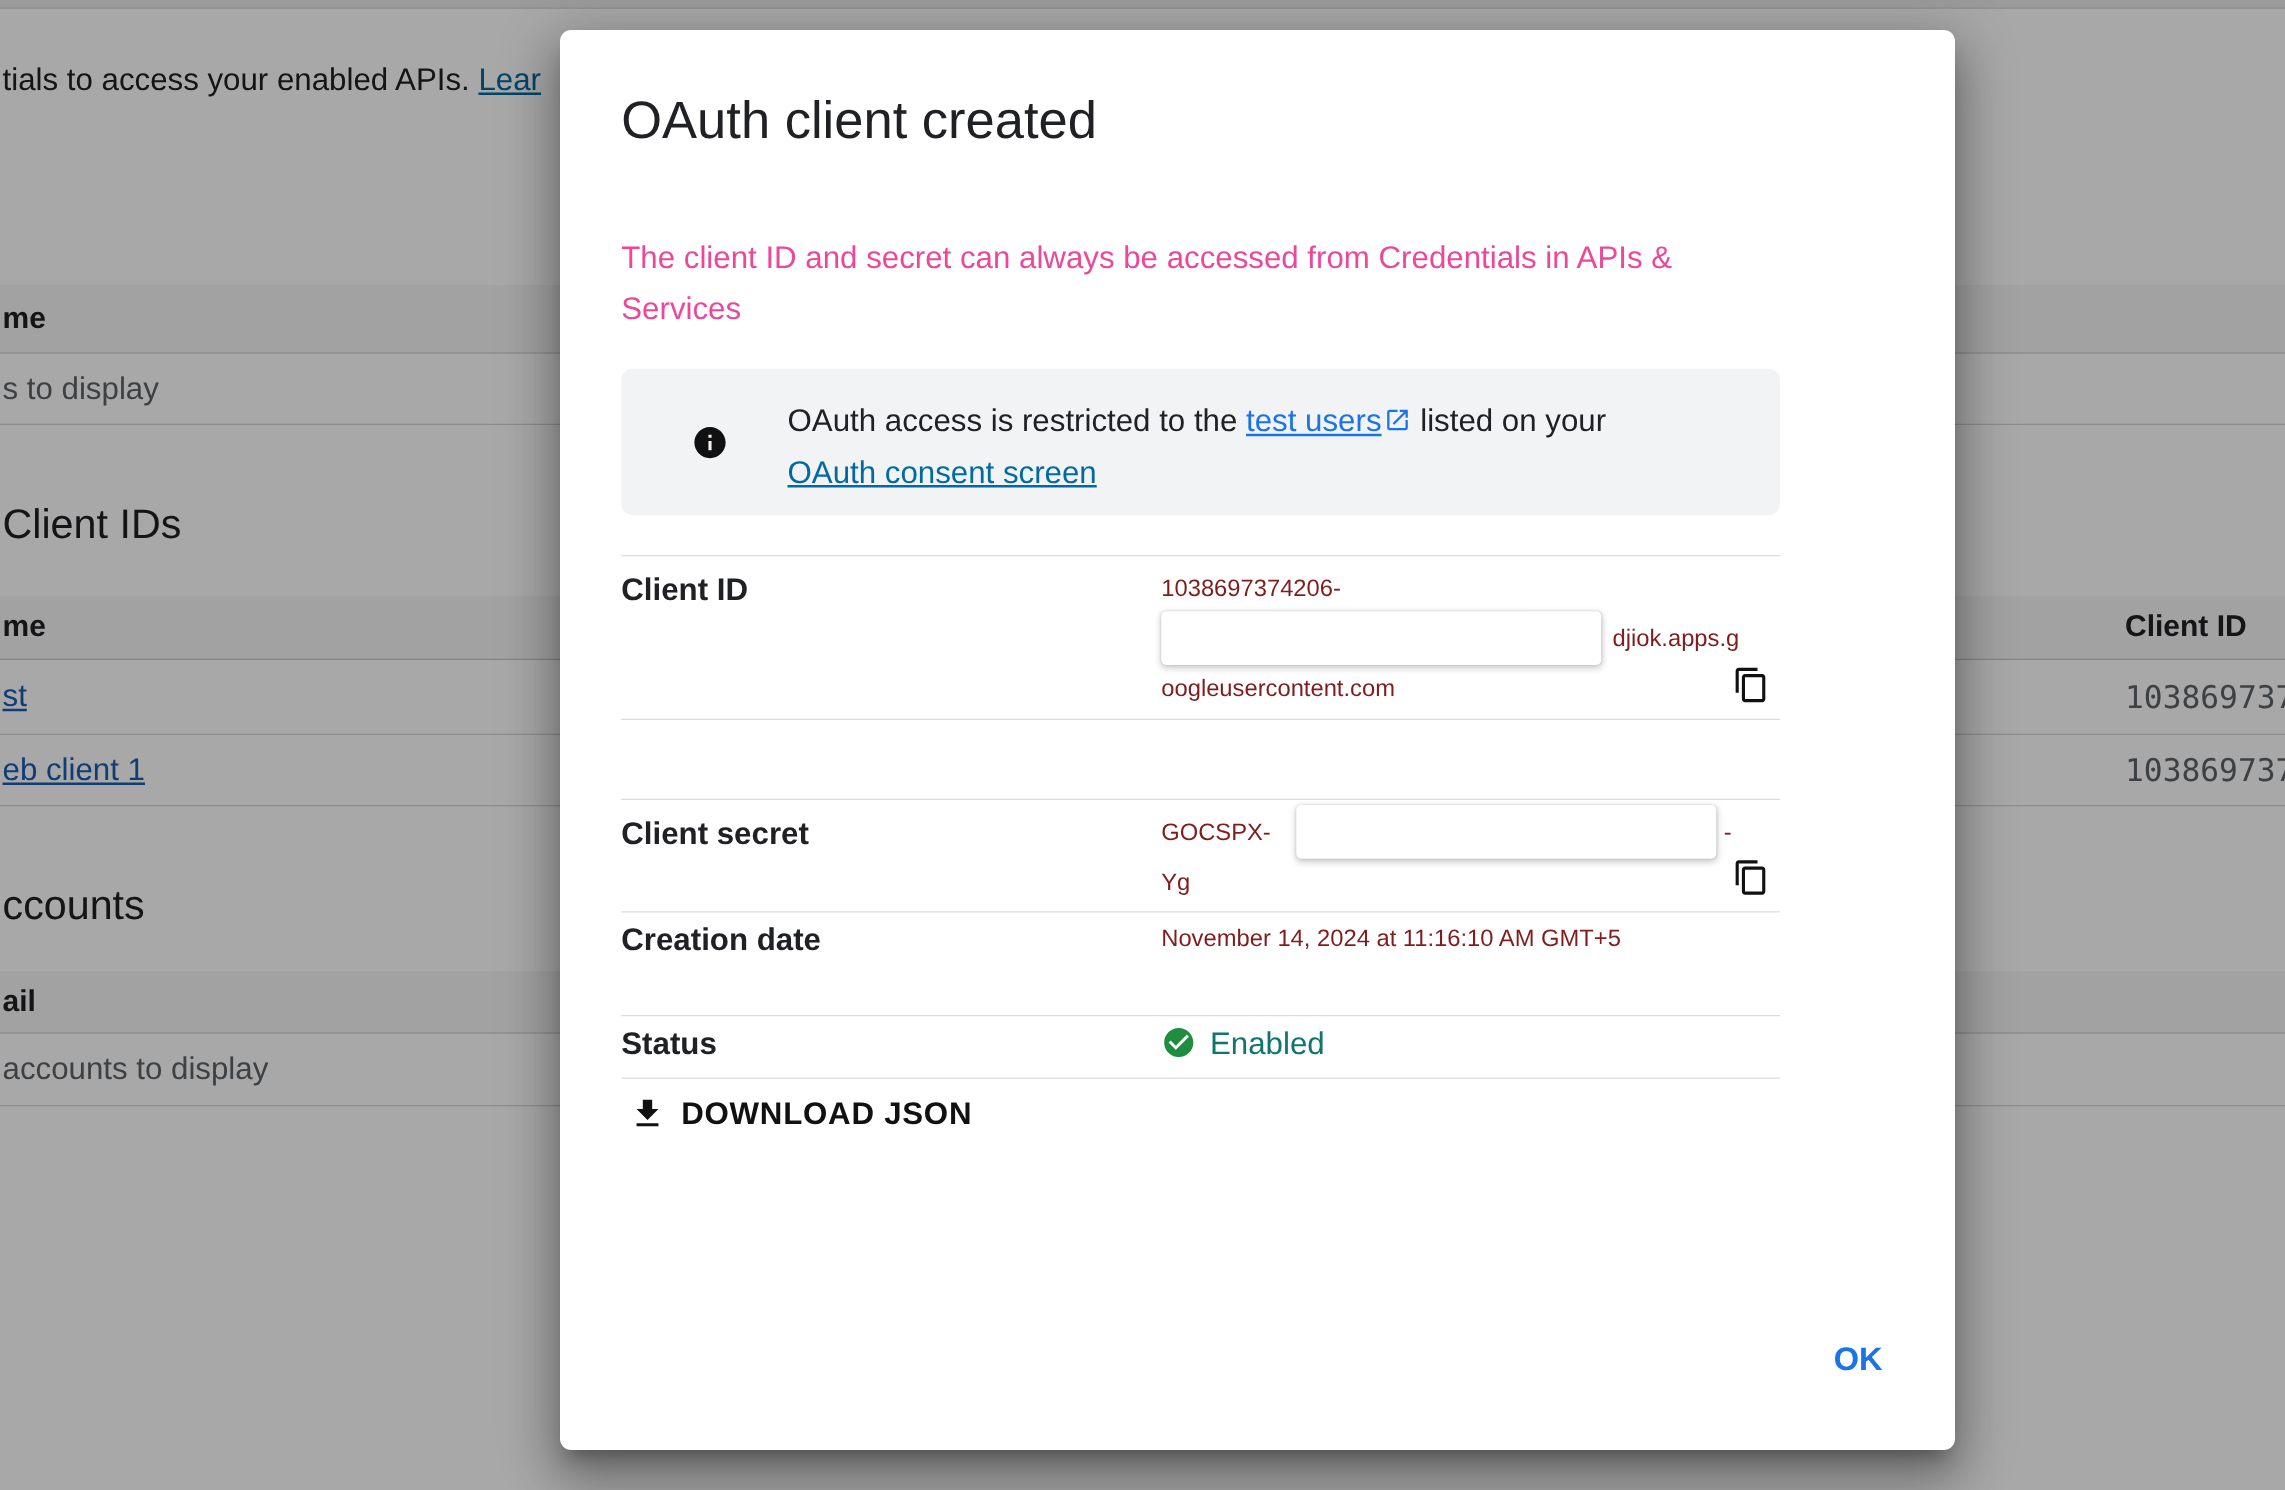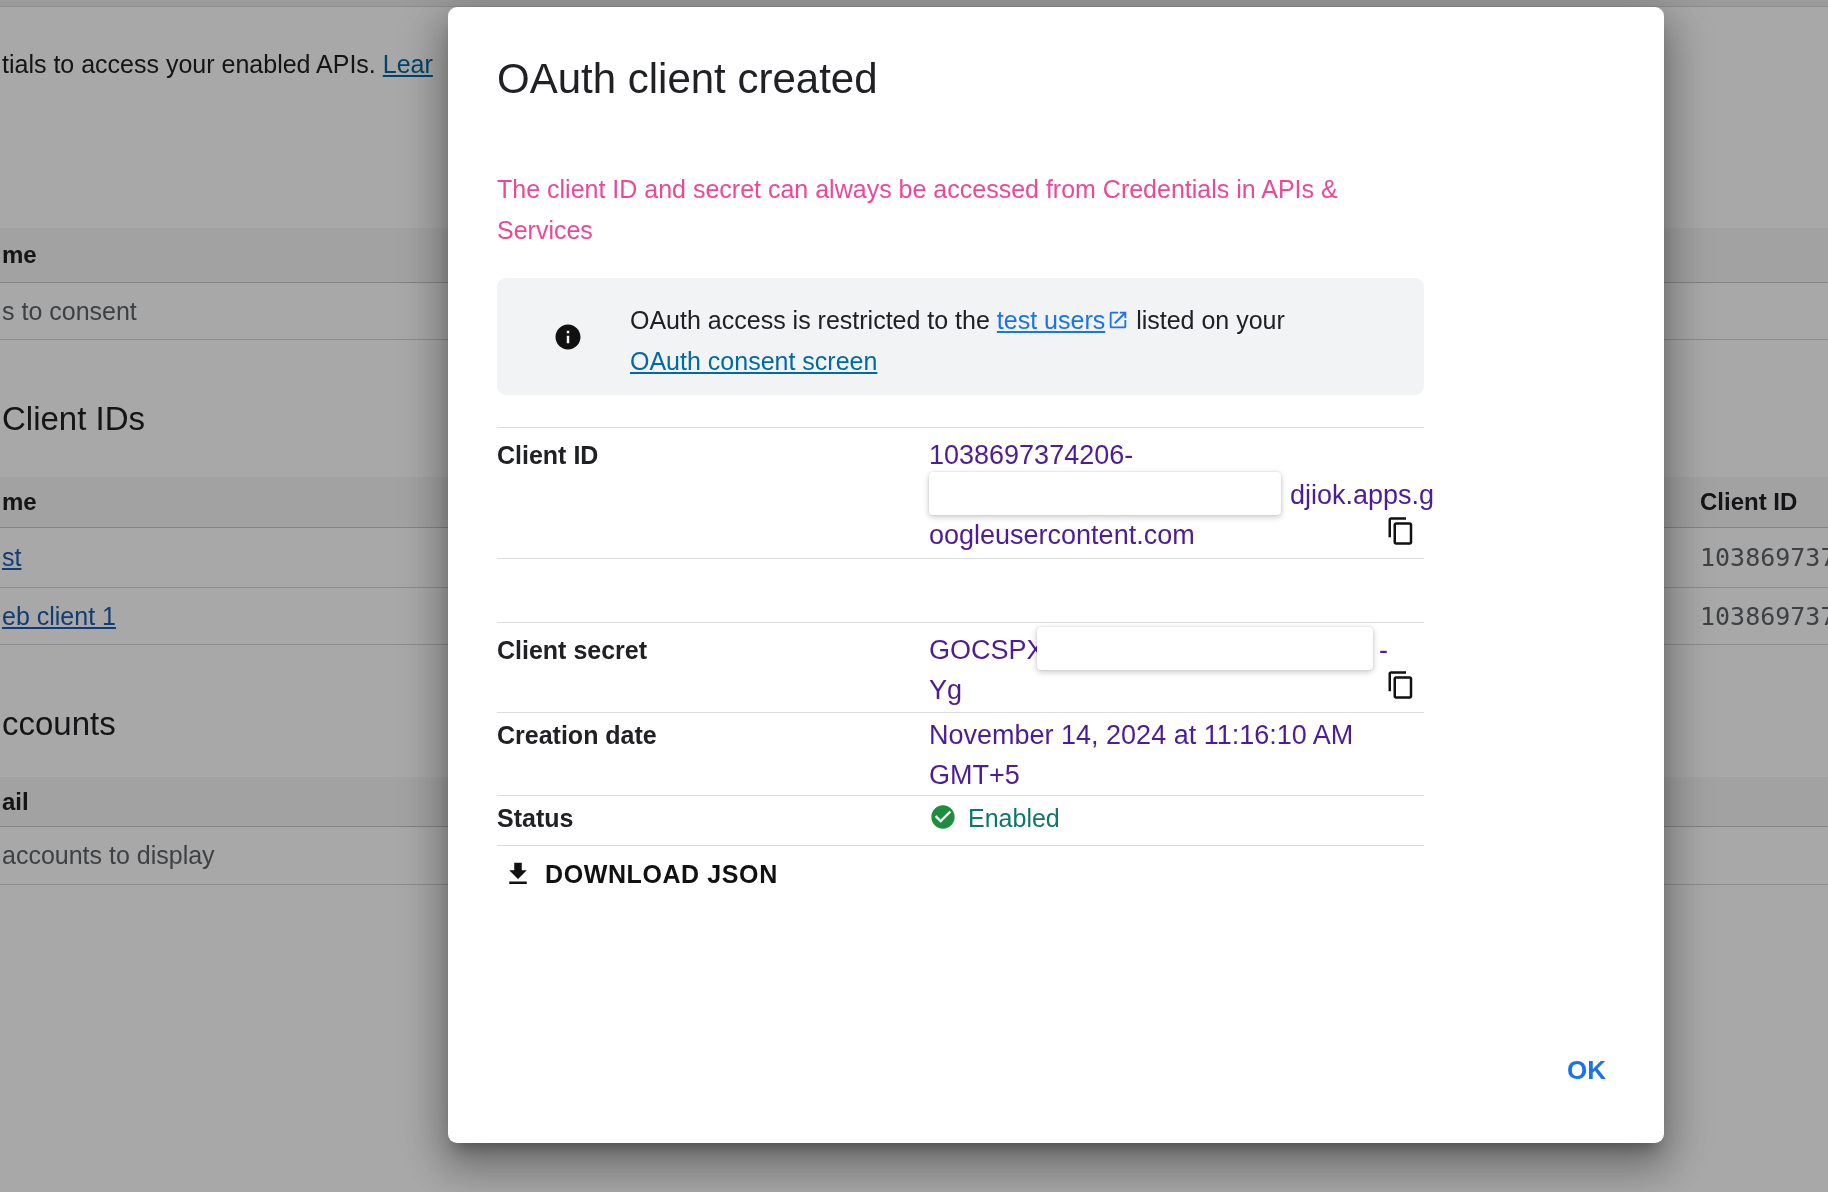--- a/index.html
+++ b/index.html
@@ -24,38 +24,38 @@
     border-bottom: 1px solid #d5d5d5; font-size: 25px; }
   .bg-cell-left { position: absolute; left: 2px; top: 0; bottom: 0; display: flex; align-items: center; }
   .bg-cell-right { position: absolute; left: 1700px; top: 0; bottom: 0; display: flex; align-items: center; }
   .bg-cell-actions { position: absolute; left: 1473px; top: 0; bottom: 0; display: flex; align-items: center; }
   .muted { color: #5f6368; }
   .bg-link { color: #1a5cb0; text-decoration: underline; font-size: 25px; }
   .mono { font-family: "DejaVu Sans Mono", "Liberation Mono", monospace; color: #5f6368; font-size: 25px; white-space: nowrap; }
 
   
   .dialog {
-    position: absolute; left: 448px; top: 7px; width: 1216px; height: 1136px;
+    position: absolute; left: 448px; top: 24px; width: 1116px; height: 1136px;
     background: #ffffff; border-radius: 9px; z-index: 10;
     box-shadow: 0 24px 38px 3px rgba(0,0,0,0.22), 0 9px 46px 8px rgba(0,0,0,0.18), 0 11px 15px -7px rgba(0,0,0,0.3);
   }
   .dlg-title { position: absolute; left: 49px; top: 48px; font-size: 42px; font-weight: 400; color: #202124; }
   .dlg-subtitle { position: absolute; left: 49px; top: 162px; width: 885px;
     font-size: 25px; line-height: 41px; color: #ec4899; }
   .infobox { position: absolute; left: 49px; top: 271px; width: 927px; height: 117px;
     background: #f1f3f4; border-radius: 9px; }
   .infobox .info-icon { position: absolute; left: 56px; top: 44px; width: 30px; height: 30px; }
   .infobox-text { position: absolute; left: 133px; top: 22px; font-size: 25px; line-height: 41px; color: #202124; }
   .infobox-text a.blue { color: #1a73e8; text-decoration: underline; }
   .infobox-text a.purple { color: #0369a1; text-decoration: underline; }
   .ext-icon { display: inline-block; width: 22px; height: 22px; vertical-align: -2px; margin-left: 2px; }
 
   .divider { position: absolute; left: 49px; width: 927px; height: 0; border-top: 1px solid #dadce0; }
   .row-label { position: absolute; left: 49px; font-size: 25px; font-weight: 700; color: #202124; }
-  .row-value { position: absolute; left: 481px; font-size: 27px; line-height: 40px; color: #4c1d95; }
+  .row-value { position: absolute; left: 481px; font-size: 19px; line-height: 40px; color: #7f1d1d; }
   .vline { position: relative; height: 40px; width: 500px; }
   .redact { position: absolute; background: #ffffff; border-radius: 4px;
     box-shadow: 0 2px 6px rgba(0,0,0,0.22), 0 0 2px rgba(0,0,0,0.12); }
   .copy-btn { position: absolute; width: 34px; height: 34px; background: none; border: none; cursor: pointer; padding: 0; }
   .copy-btn svg { width: 30px; height: 30px; fill: #111111; }
   .status-check { position: absolute; left: 481px; width: 28px; height: 28px; }
   .status-text { position: absolute; left: 520px; font-size: 25px; color: #0f766e; }
 
   .download-btn { position: absolute; left: 55px; top: 852px; display: flex; align-items: center; gap: 12px;
     background: none; border: none; cursor: pointer; font-family: inherit;
@@ -75,21 +75,21 @@
   <div class="intro">
     <span>tials to access your enabled APIs.</span>
     <a href="#">Lear</a>
   </div>
 
   <div class="bg-table-header" style="top:228px;height:55px;">
     <div class="bg-cell-left">me</div>
     <div class="bg-cell-actions">ons</div>
   </div>
   <div class="bg-row" style="top:283px;height:57px;">
-    <div class="bg-cell-left muted">s to consent</div>
+    <div class="bg-cell-left muted">s to display</div>
   </div>
 
   <div class="bg-heading" style="top:400px;text-align:center;">Client IDs</div>
 
   <div class="bg-table-header" style="top:477px;height:51px;">
     <div class="bg-cell-left">me</div>
     <div class="bg-cell-right">Client ID</div>
   </div>
   <div class="bg-row" style="top:528px;height:60px;">
     <div class="bg-cell-left">

